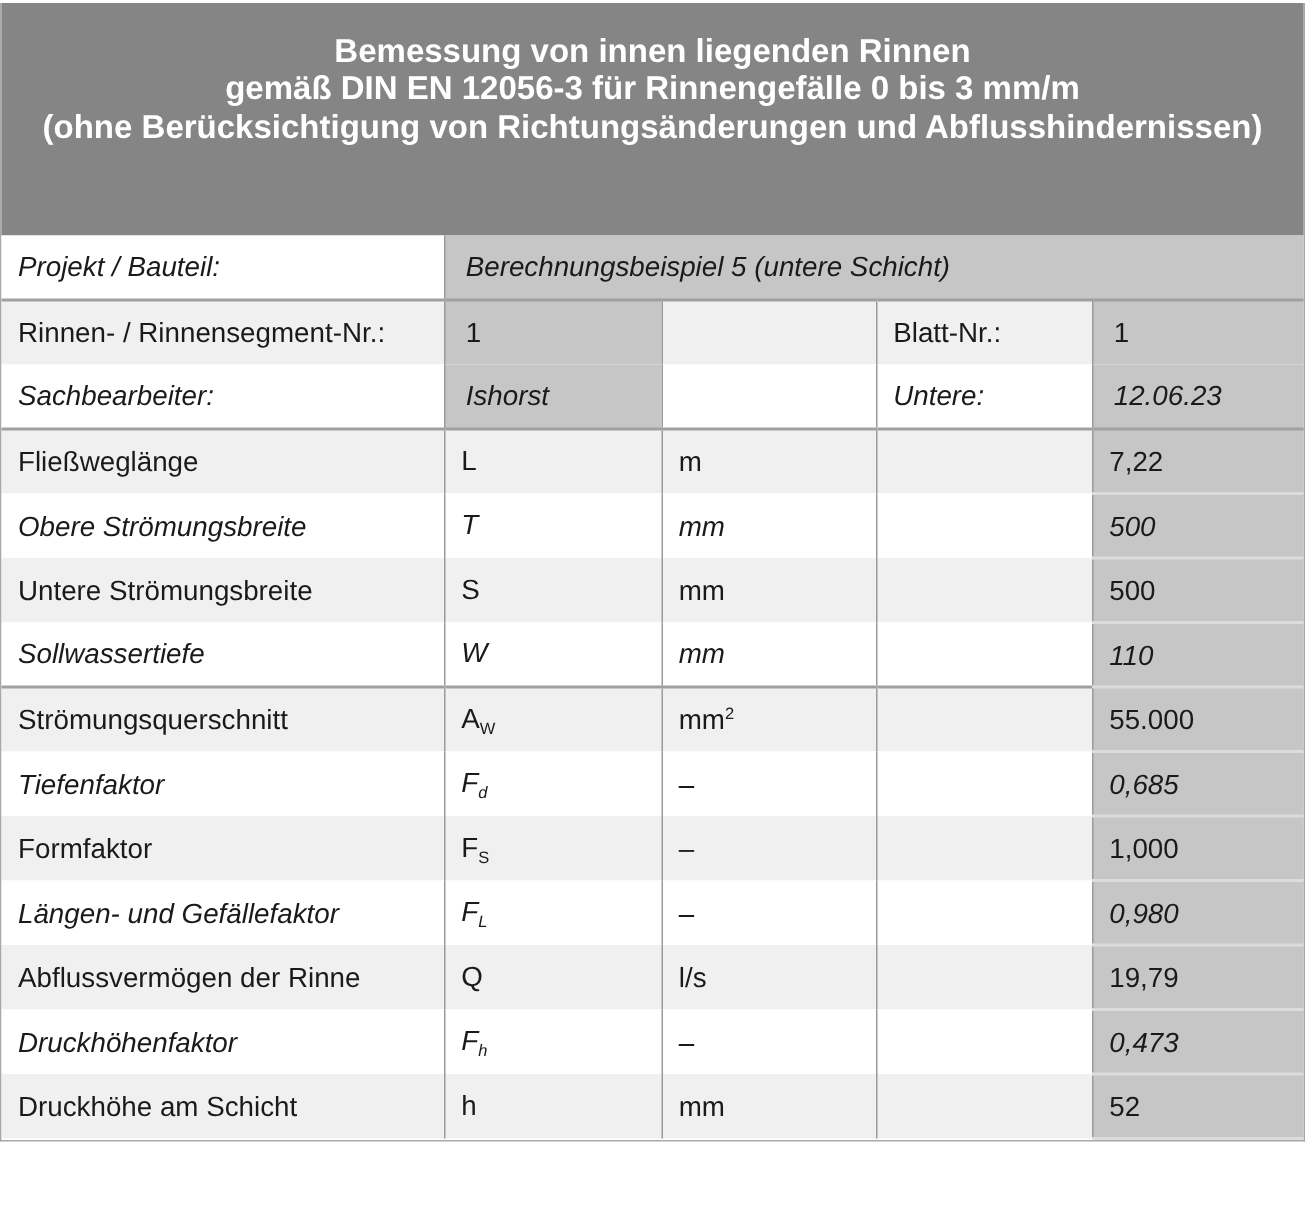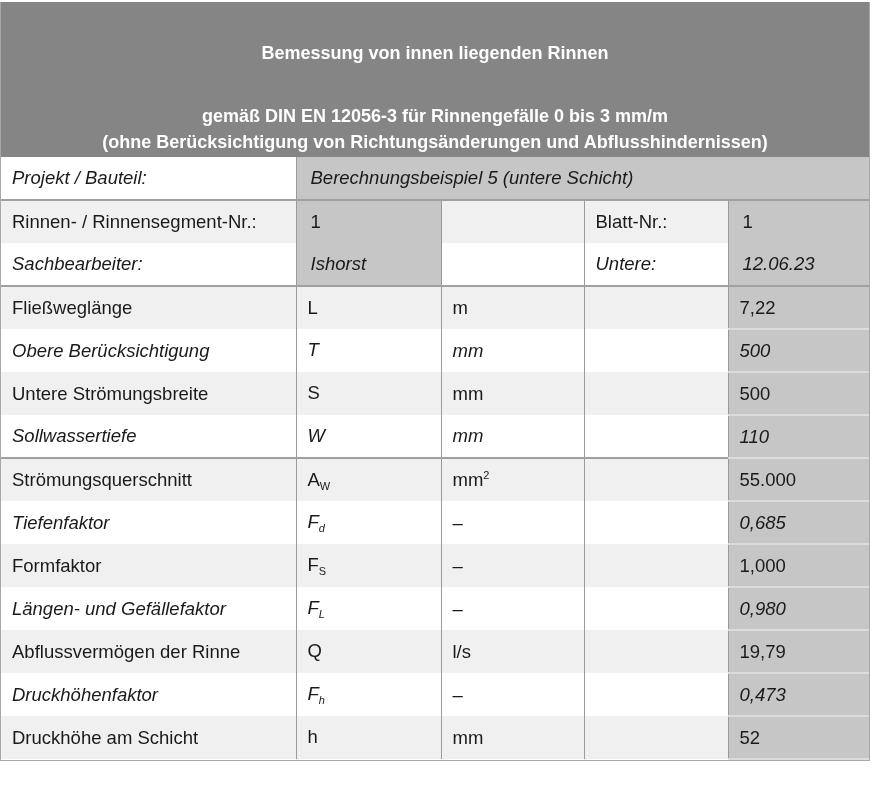--- a/index.html
+++ b/index.html
@@ -1,22 +1,22 @@
 <!DOCTYPE html>
 <html><head>
 <meta charset="utf-8">
 <style>
   html, body { margin: 0; padding: 0; background: #ffffff; }
   body { width: 872px; height: 803px; position: relative; overflow: hidden;
          font-family: "Liberation Sans", "DejaVu Sans", sans-serif; color: #1a1a1a; }
   .sheet { position: absolute; left: 0; top: 2px; width: 870px; border: 1px solid #a8a8a8; border-top: none; box-sizing: border-box; }
   .title-block { height: 155px; background: #858585; color: #ffffff; text-align: center;
-                 font-weight: bold; font-size: 18px; box-sizing: border-box; padding-top: 39px; }
+                 font-weight: bold; font-size: 22px; box-sizing: border-box; padding-top: 20px; }
   .title-block .t1 { height: 24px; line-height: 24px; }
-  .title-block .t2 { margin-top: 38px; height: 26px; line-height: 26px; }
+  .title-block .t2 { height: 26px; line-height: 26px; }
   .title-block .t3 { height: 26px; line-height: 26px; }
   table { border-collapse: collapse; width: 868px; table-layout: fixed; }
   td { height: 43px; padding: 0 0 0 11px; font-size: 18.5px; box-sizing: border-box;
        vertical-align: middle; border-left: 1px solid #9a9a9a; white-space: nowrap; }
   td:first-child { border-left: none; }
   tr.alt td { background: #f0f0f0; margin-left: 12px; }
   tr.white td { background: #ffffff; font-style: italic; }
   td.val { background: #c6c6c6 !important; border-bottom: 2px solid #dcdcdc; }
   td.proj-val { background: #c6c6c6 !important; padding-left: 14px; }
   tr.sep td { border-top: 2px solid #a0a0a0; }
@@ -63,21 +63,21 @@
     </tbody>
     <tbody id="inputs-body">
         <tr class="alt sep">
           <td>Fließweglänge</td>
           <td><span>L</span><sub></sub></td>
           <td><span>m</span><sup></sup></td>
           <td></td>
           <td class="val">7,22</td>
         </tr>
         <tr class="white">
-          <td>Obere Berücksichtigung</td>
+          <td>Obere Strömungsbreite</td>
           <td><span>T</span><sub></sub></td>
           <td><span>mm</span><sup></sup></td>
           <td></td>
           <td class="val">500</td>
         </tr>
         <tr class="alt">
           <td>Untere Strömungsbreite</td>
           <td><span>S</span><sub></sub></td>
           <td><span>mm</span><sup></sup></td>
           <td></td>

